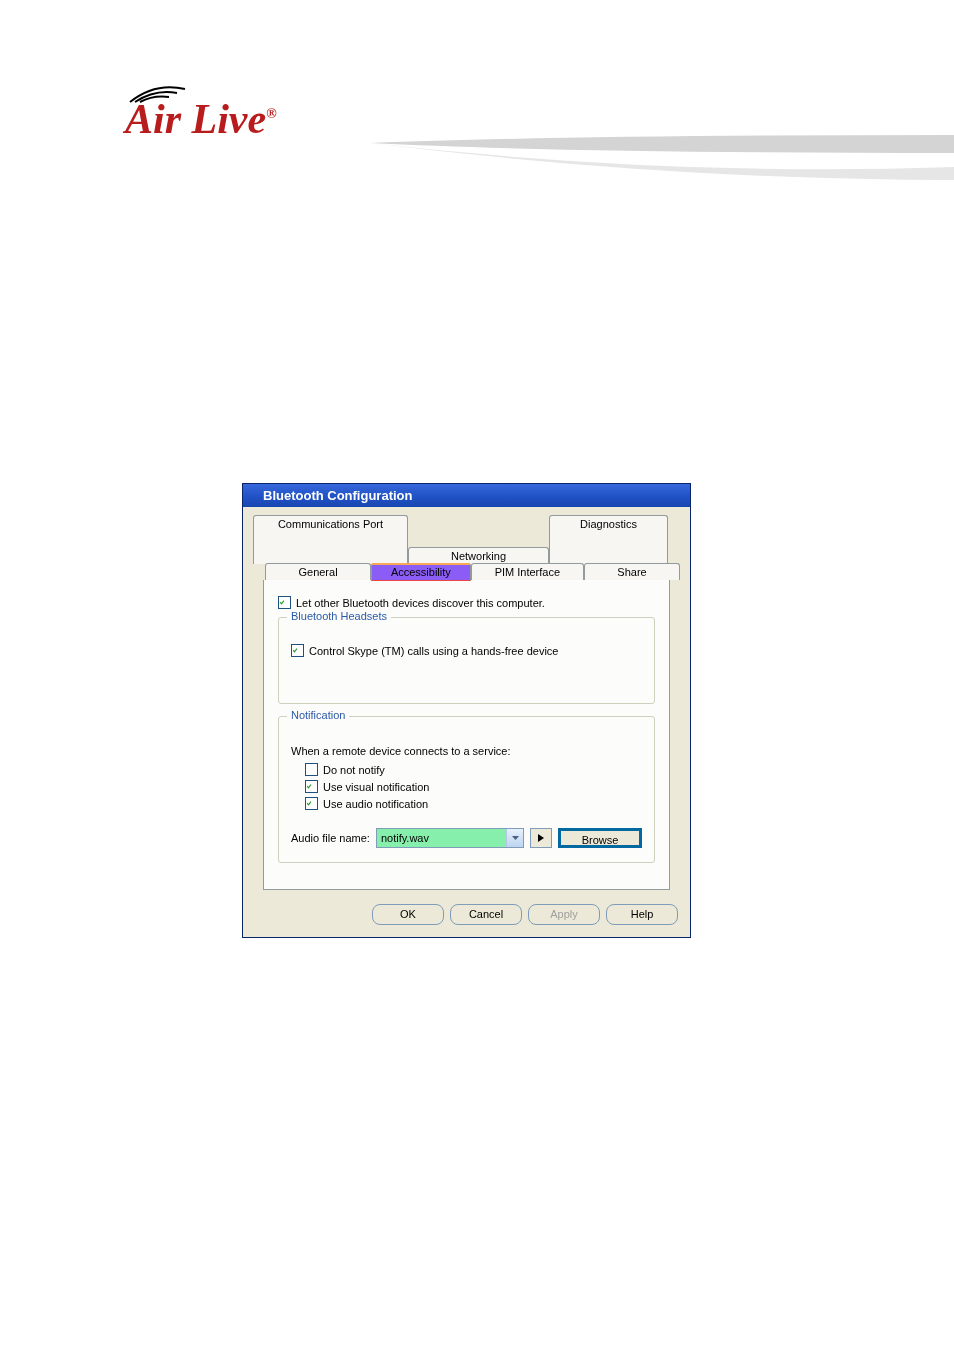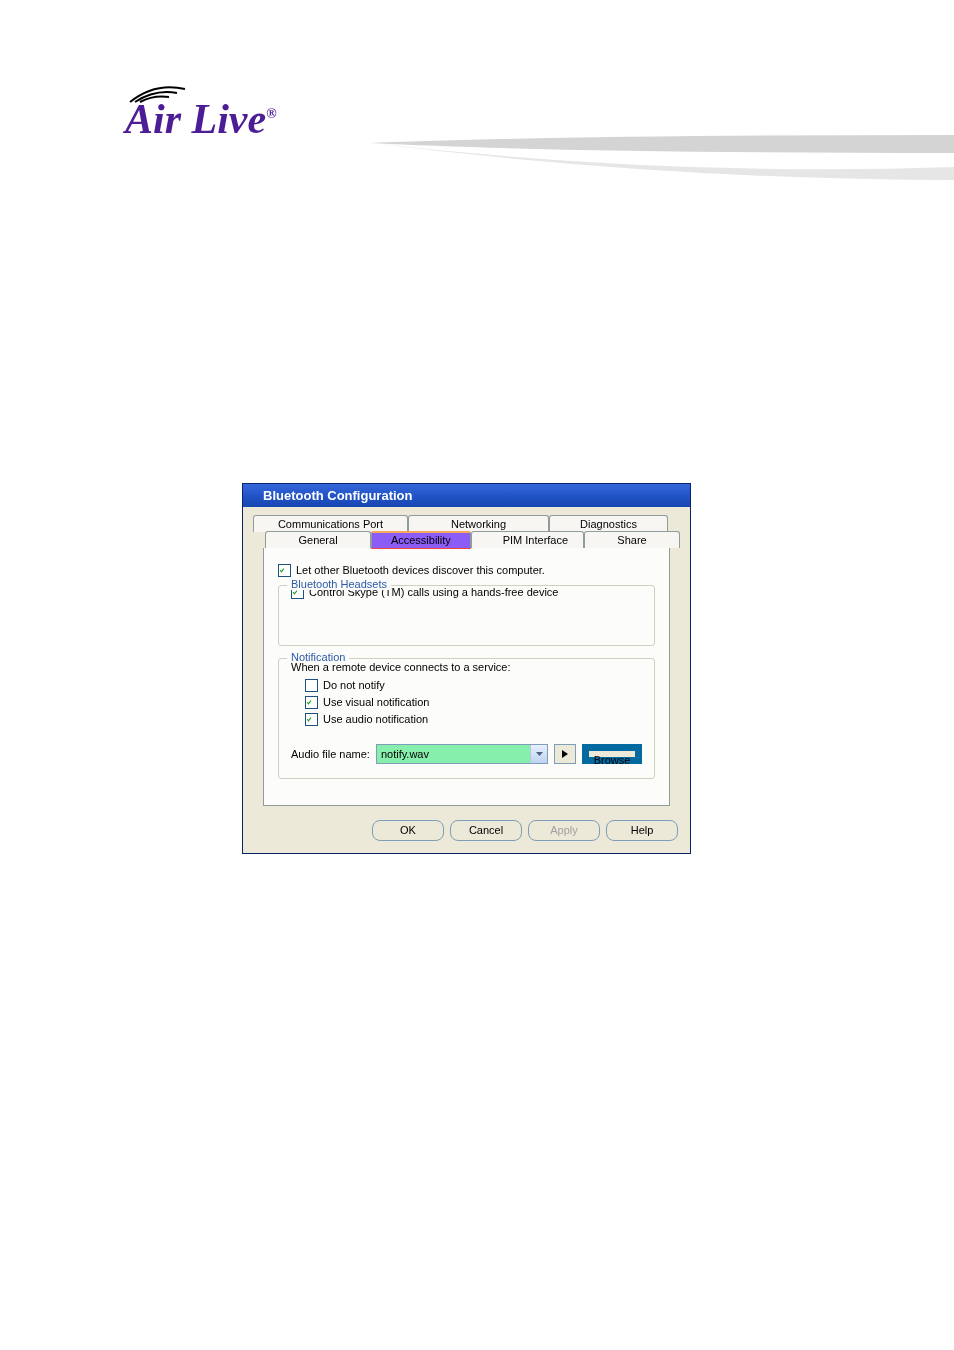--- a/index.html
+++ b/index.html
@@ -13,21 +13,21 @@
     .logo {
       position: absolute;
       top: 95px;
       left: 125px;
       font-family: Georgia, serif;
     }
     .logo-text {
       font-size: 42px;
       font-weight: bold;
       font-style: italic;
-      color: #4c1d95;
+      color: #b91c1c;
       position: relative;
     }
     .logo-waves {
       position: absolute;
       top: -18px;
       left: 0px;
     }
     .logo-waves svg { width: 65px; height: 30px; }
     .logo-reg {
       font-size: 14px;
@@ -76,25 +76,25 @@
       border-bottom: none;
       background: #f7f6f2;
       padding: 2px 15px;
       text-align: center;
       border-radius: 3px 3px 0 0;
       cursor: pointer;
       font-size: 11px;
       position: relative;
     }
     .tabrow.back .tab:nth-child(1) { width: 155px; }
-    .tabrow.back .tab:nth-child(2) { width: 141px; }
+    .tabrow.back .tab:nth-child(2) { width: 141px; margin-top: 32px; }
     .tabrow.back .tab:nth-child(3) { width: 119px; }
     .tabrow.front .tab:nth-child(1) { width: 112px; margin-left: 12px; }
     .tabrow.front .tab:nth-child(2) { width: 105px; }
-    .tabrow.front .tab:nth-child(3) { width: 120px; text-align: right; }
+    .tabrow.front .tab:nth-child(3) { width: 120px; }
     .tabrow.front .tab:nth-child(4) { width: 101px; }
     .tab.active {
       background: #8b5cf6;
       border-bottom: 1px solid #ef4444;
       margin-bottom: -1px;
       z-index: 3;
     }
     .tab.active::before {
       content: "";
       position: absolute;
@@ -104,20 +104,21 @@
     }
     .panel {
       margin: 0 10px 10px 10px;
       border: 1px solid #919b9c;
       border-top: none;
       background: #fcfcfa;
       padding: 16px 14px 14px 14px;
     }
     .checkbox-row {
       display: flex;
+      align-items: center;
       gap: 5px;
       margin-bottom: 8px;
     }
     .cbox {
       width: 13px;
       height: 13px;
       border: 1px solid #1c5180;
       background: #fff;
       display: flex;
       align-items: center;
@@ -130,21 +131,21 @@
       width: 9px;
       height: 9px;
       background: none;
       position: relative;
     }
     .cbox.checked svg { width: 11px; height: 11px; }
     .fieldset {
       border: 1px solid #d0d0bf;
       border-radius: 3px;
       margin: 6px 0 12px 0;
-      padding: 0 12px 38px 12px;
+      padding: 26px 12px 38px 12px;
       position: relative;
     }
     .fieldset.notif { padding-bottom: 14px; }
     .fieldset-legend {
       position: absolute;
       top: -8px;
       left: 8px;
       background: #fcfcfa;
       padding: 0 4px;
       color: #2a5aa8;
@@ -190,23 +191,23 @@
       height: 20px;
       border: 1px solid #7f9db9;
       background: #ece9d8;
       display: flex;
       align-items: center;
       justify-content: center;
       cursor: pointer;
     }
     .play-btn svg { width: 6px; height: 8px; }
     .browse-btn {
-      width: 60px;
+      width: 84px;
       height: 20px;
-      border: 7px solid #0369a1;
+      border: 3px solid #0369a1;
       background: #ece9d8;
       cursor: pointer;
       text-align: center;
       line-height: 18px;
       font-size: 11px;
     }
     .dialog-buttons {
       display: flex;
       justify-content: flex-end;
       gap: 6px;

